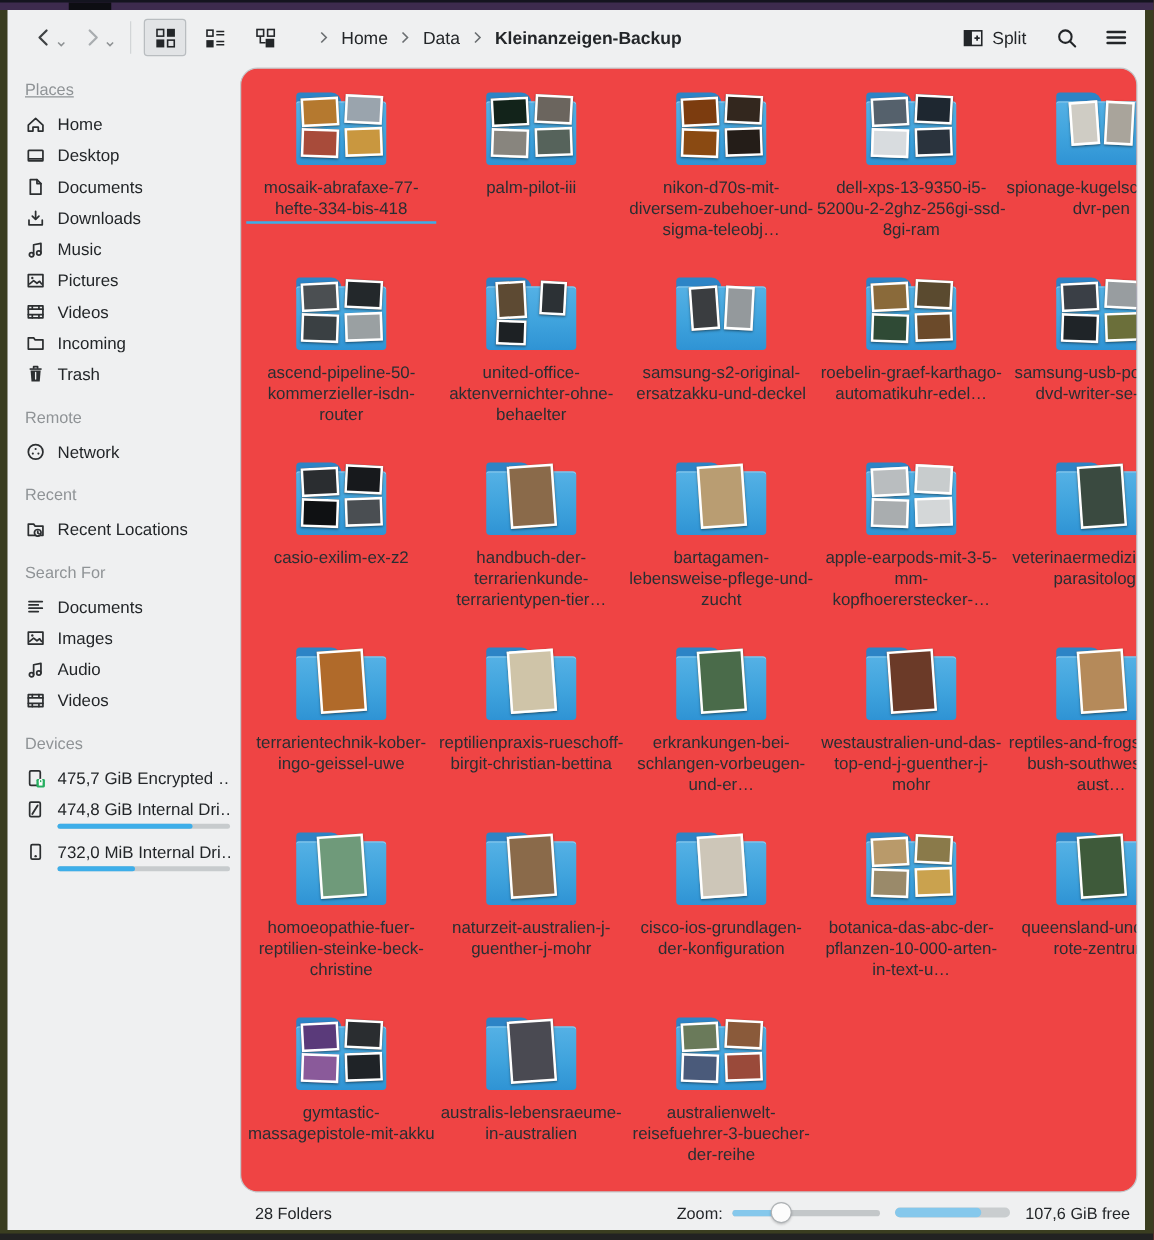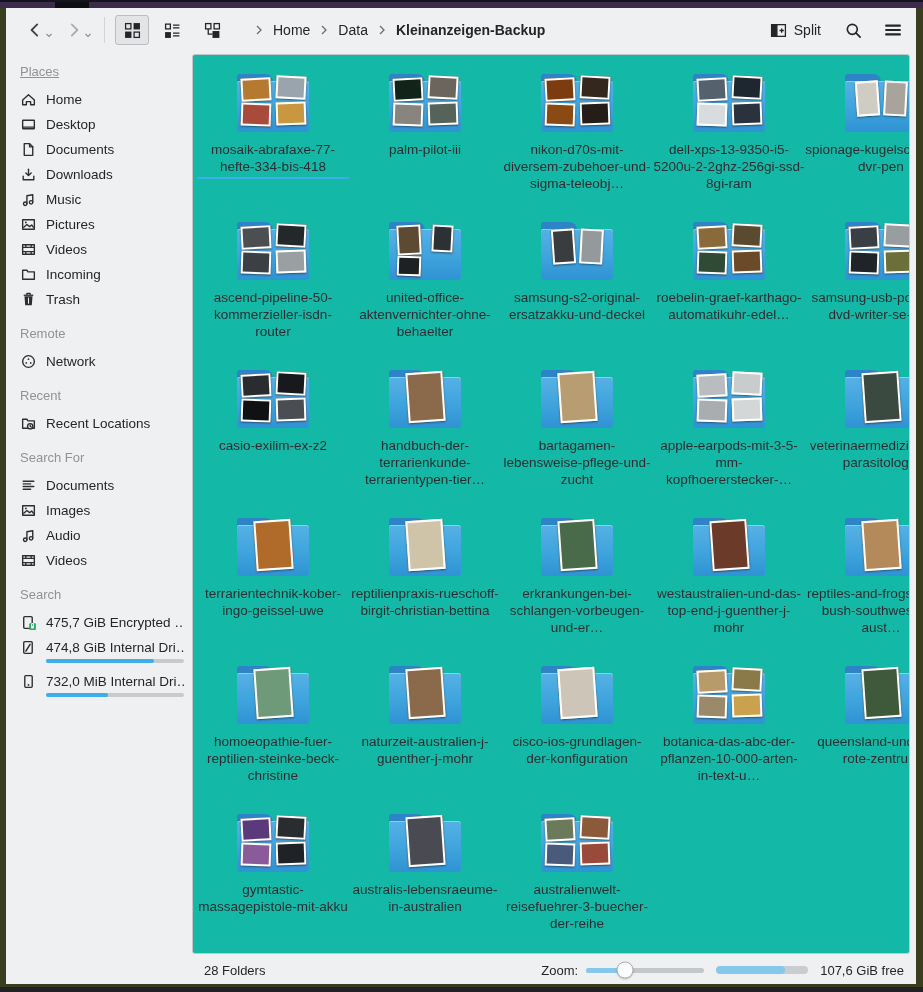--- a/index.html
+++ b/index.html
@@ -35,21 +35,21 @@
   .side-title:first-child { margin-top:4px;text-decoration:underline; }
   .side-item { display:flex; align-items:center; gap:9px; padding:4px 2px; font-size:13.5px; color:#232629; cursor:pointer; border-radius:3px; }
   .side-item .si-icon { display:flex; color:#2c2f31; flex:0 0 auto; }
   .side-item .si-label { white-space:nowrap; overflow:hidden; }
   .side-dev { display:block; }
   .side-dev .dev-row { display:flex; align-items:center; gap:9px; }
   .usage-bar { height:4px; border-radius:2px; background:#c7cbcd; margin:3px 0 2px 26px; width:138px; }
   .usage-fill { height:100%; border-radius:2px; background:#3daee9; }
 
   
-  .view-panel { position:absolute; top:46px; left:186px; right:6px; bottom:30px; background:#14b8a6; border:1px solid #c3c7ca; border-radius:3px; overflow:hidden; }
+  .view-panel { position:absolute; top:46px; left:186px; right:6px; bottom:30px; background:#ef4444; border:1px solid #c3c7ca; border-radius:14px; overflow:hidden; }
   .grid { display:grid; grid-template-columns:repeat(5, 1fr); padding:10px 4px 0 4px; }
   .folder-item { width:100%; min-height:148px; display:flex; flex-direction:column; align-items:center; padding-top:9px; cursor:pointer; }
   .folder-icon { position:relative; width:76px; height:58px; flex:0 0 auto; }
   .f-tab { position:absolute; top:0; left:2px; width:36px; height:14px; background:#2d84c6; border-radius:3px 8px 0 0; }
   .f-body { position:absolute; top:7px; left:2px; right:2px; bottom:0; background:linear-gradient(180deg,#55b1e5 0%,#3fa3dd 55%,#2f93d4 100%); border-radius:2px 3px 3px 3px; box-shadow:inset 0 1px 0 rgba(255,255,255,.35); }
   .thumb { position:absolute; border:2px solid #fff; box-shadow:0 1px 2px rgba(0,0,0,.45); }
   .f-label { margin-top:9px; font-size:13.5px; line-height:17px; color:#2a2e32; text-align:center; width:152px; overflow-wrap:break-word; }
   .folder-item.focused .f-label { border-bottom:2px solid #3daee9; padding-bottom:2px; }
 
   
@@ -285,21 +285,21 @@
             </span><span class="si-label">Audio</span></div>
         </div>
         <div class="side-item">
           <div class="" style="display: contents;"><span class="si-icon">
               <svg width="17" height="17" viewBox="0 0 16 16" fill="none" stroke="currentColor" stroke-width="1.3" stroke-linecap="round" stroke-linejoin="round">
                 <rect x="2.5" y="3.5" width="11" height="9"></rect>
                 <path d="M2.5 6h11M2.5 10h11M5.5 3.5V6M10.5 3.5V6M5.5 10v2.5M10.5 10v2.5"></path>
               </svg>
             </span><span class="si-label">Videos</span></div>
         </div>
-        <div class="side-title">Search</div>
+        <div class="side-title">Devices</div>
         <div class="side-item side-dev">
           <div class="dev-row">
             <span class="si-icon">
               <svg width="17" height="17" viewBox="0 0 16 16" fill="none" stroke="currentColor" stroke-width="1.3" stroke-linecap="round" stroke-linejoin="round">
                 <rect x="3.5" y="2.5" width="8" height="11" rx="1"></rect>
                 <rect x="8.6" y="8.6" width="6.4" height="6.4" rx="1" fill="#27ae60" stroke="none"></rect>
                 <rect x="10.4" y="11" width="2.8" height="2.6" fill="#fff" stroke="none"></rect>
                 <path d="M10.8 11v-1a1 1 0 0 1 2 0v1" stroke="#fff" stroke-width="1"></path>
               </svg>
             </span>

